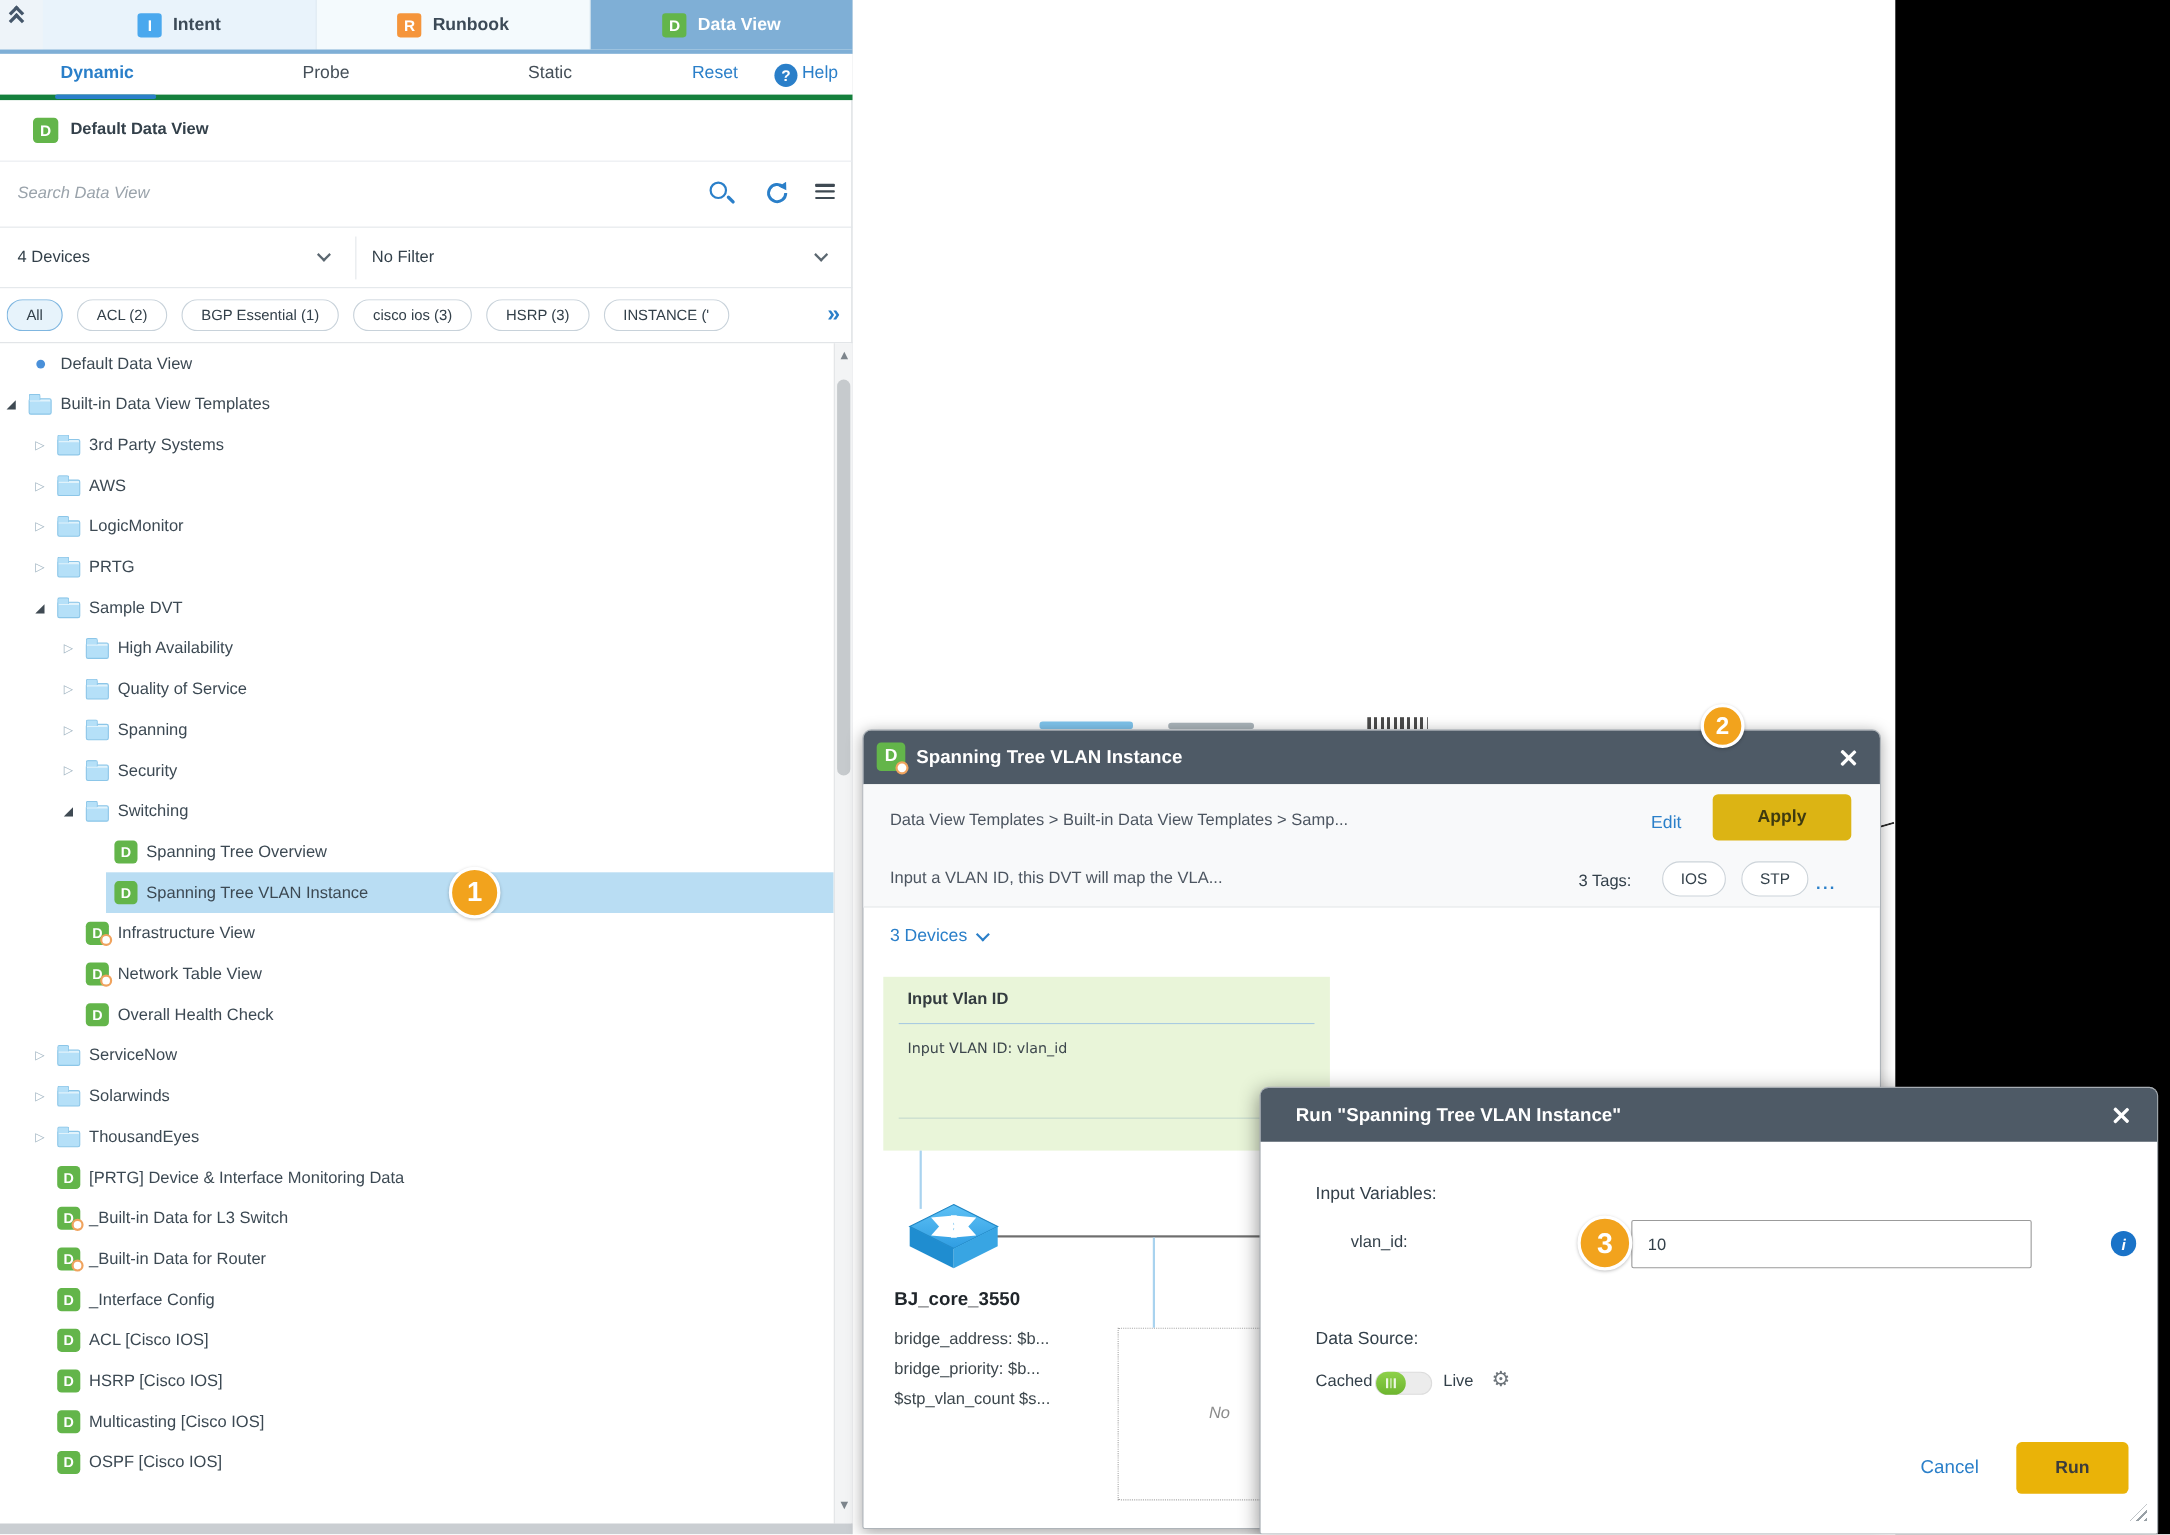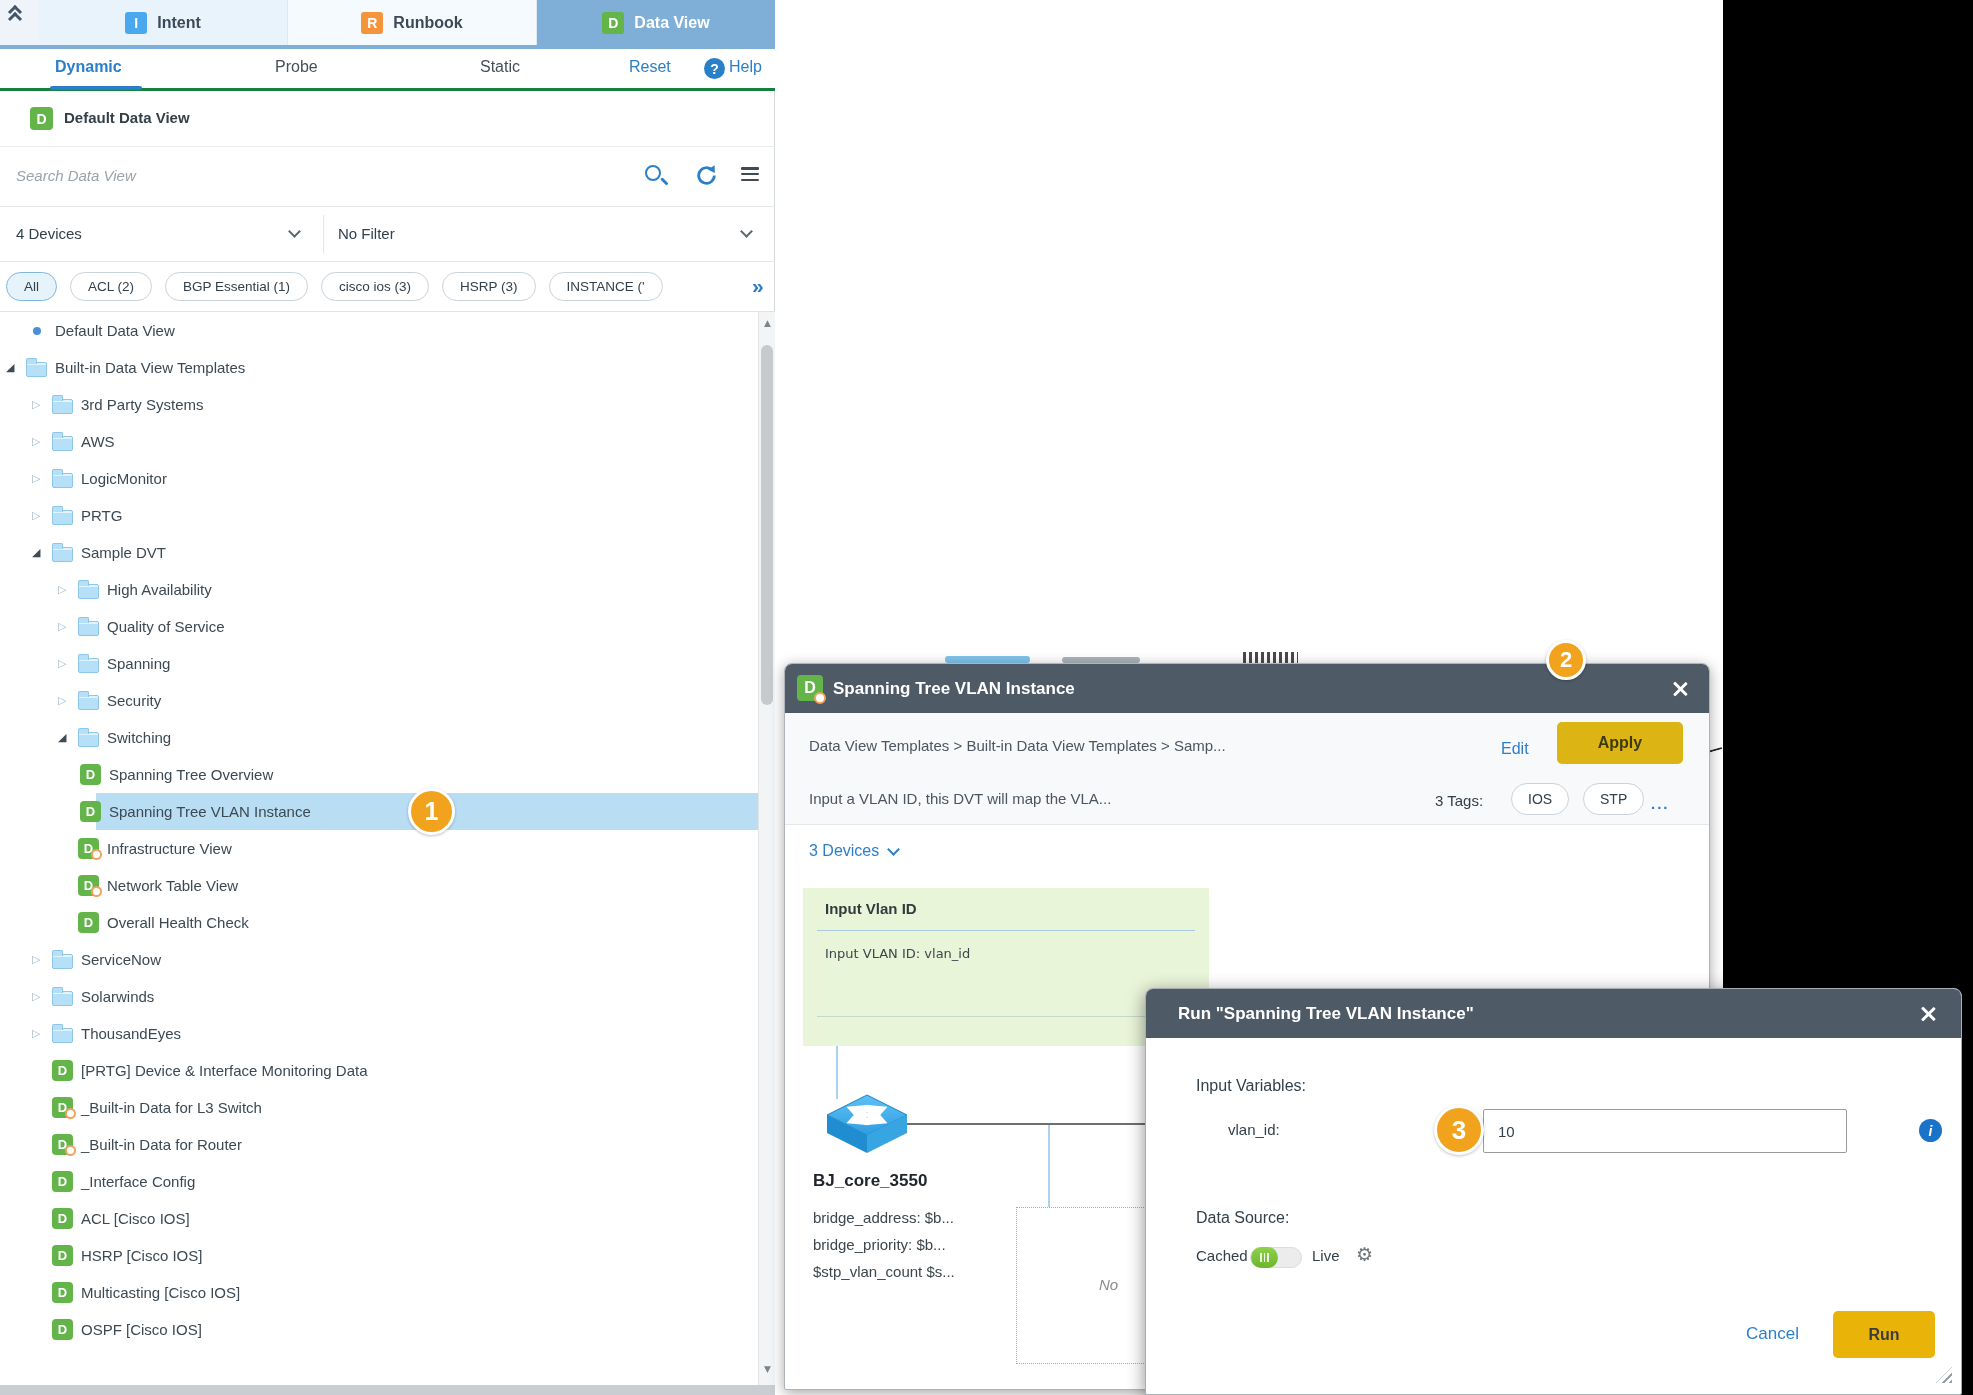--- a/index.html
+++ b/index.html
@@ -12,21 +12,21 @@
   #tabbar { left:0; top:0; width:775px; height:45px; background:#eef4f9; }
   .tab { position:absolute; top:0; height:45px; display:flex; align-items:center; justify-content:center; gap:10px; font-size:16px; font-weight:bold; color:#3c4a57; }
   .tab-ico { width:22px; height:22px; border-radius:3px; color:#fff; font-weight:bold; font-size:14px; display:flex; align-items:center; justify-content:center; }
   #tab-intent { left:39px; width:249px; background:#e9f3fb; border-right:1px solid #dde8f0; }
   #tab-runbook { left:288px; width:249px; background:#f4fafd; border-right:1px solid #dde8f0; }
   #tab-dataview { left:537px; width:238px; background:#7fafd6; color:#fff; }
   #collapse { left:8px; top:8px; width:30px; height:30px; color:#44566a; display:flex; align-items:center; justify-content:center; }
   .chevup { width:10px; height:10px; border-left:3px solid #44566a; border-top:3px solid #44566a; transform:rotate(45deg); margin:-3px 0; }
   #tabline { left:0; top:45px; width:775px; height:4px; background:#7fafd6; }
 
-  #subtabs { left:0; top:49px; width:775px; height:42px; background:#fff; border-bottom:3px solid #15803d; }
+  #subtabs { left:0; top:49px; width:775px; height:42px; background:#fff; border-bottom:5px solid #15803d; }
   .subtab { position:absolute; top:9px; font-size:16px; color:#454f58; }
   .link { color:#2a7fc9; }
   #st-underline { position:absolute; left:50px; top:37px; width:92px; height:4px; background:#2a7fc9; border-radius:2px; }
   #help-ico { position:absolute; left:704px; top:9px; width:21px; height:21px; border-radius:50%; background:#2a7fc9; color:#fff; font-size:14px; font-weight:bold; display:flex; align-items:center; justify-content:center; }
 
   #defaultview { left:0; top:91px; width:775px; height:56px; border-bottom:1px solid #e8ecef; }
   #defaultview .dv-txt { position:absolute; left:64px; top:18px; font-size:15px; font-weight:bold; color:#33404a; }
   .dicon { width:23px; height:23px; background:#63b54a; border-radius:4px; color:#fff; font-weight:bold; font-size:14px; display:flex; align-items:center; justify-content:center; }
 
   #searchrow { left:0; top:147px; width:775px; height:60px; border-bottom:1px solid #e3e7ea; }
@@ -44,21 +44,21 @@
   #chiprow { left:0; top:262px; width:775px; height:50px; border-bottom:1px solid #dfe3e6; }
   #chips { position:absolute; left:6px; top:10px; width:746px; height:30px; display:flex; gap:13px; overflow:hidden; }
   .chip { flex:0 0 auto; height:29px; padding:0 17px; border:1px solid #c8d2da; border-radius:15px; background:#fff; font-size:13.5px; color:#33404a; display:flex; align-items:center; }
   .chip.v-true { background:#e7f3fb; border-color:#7fb6e0; }
   #chip-more { position:absolute; left:752px; top:11px; color:#2a7fc9; font-size:21px; font-weight:bold; line-height:26px; }
 
   
   #tree { left:0; top:312px; width:758px; height:1073px; overflow:hidden; }
   .tree-row { position:relative; height:37px; display:flex; align-items:center; font-size:15px; color:#3c4953; }
   .tree-row.v-0 { padding-left:6px; } .tree-row.v-1 { padding-left:32px; }
-  .tree-row.v-2 { padding-left:58px; } .tree-row.v-3 { padding-left:60px; }
+  .tree-row.v-2 { padding-left:58px; } .tree-row.v-3 { padding-left:84px; }
   .tree-row.v-true { background:linear-gradient(to right, transparent 0 96px, #b9ddf3 96px 100%); }
   .t-exp { flex:0 0 20px; width:20px; font-family:"DejaVu Sans",sans-serif; font-size:11px; line-height:37px; }
   .t-exp.v-open::before { content:"◢"; color:#3f4a53; }
   .t-exp.v-closed::before { content:"▷"; color:#9fb3c0; }
   .t-ico { flex:0 0 26px; width:26px; position:relative; height:24px; display:flex; align-items:center; }
   .t-ico.v-bullet::before { content:""; width:8px; height:8px; border-radius:50%; background:#4a90d9; margin-left:7px; }
   .t-ico.v-folder::before { content:""; width:19px; height:13px; background:#b5e0f8; border:1px solid #8cc6e8; border-radius:2px; margin-top:4px; box-shadow:inset 0 2px 0 rgba(255,255,255,.6); }
   .t-ico.v-folder::after { content:""; position:absolute; left:0px; top:2px; width:9px; height:5px; background:#b5e0f8; border:1px solid #8cc6e8; border-bottom:none; border-radius:2px 2px 0 0; }
   .t-ico.v-dvt::before, .t-ico.v-dvt-live::before { content:"D"; width:21px; height:21px; background:#63b54a; border-radius:4px; color:#fff; font-weight:bold; font-size:13px; display:flex; align-items:center; justify-content:center; }
   .t-ico.v-dvt-live::after { content:""; position:absolute; left:13px; top:12px; width:7px; height:7px; background:#fff; border:2.5px solid #f0a35e; border-radius:50%; }

